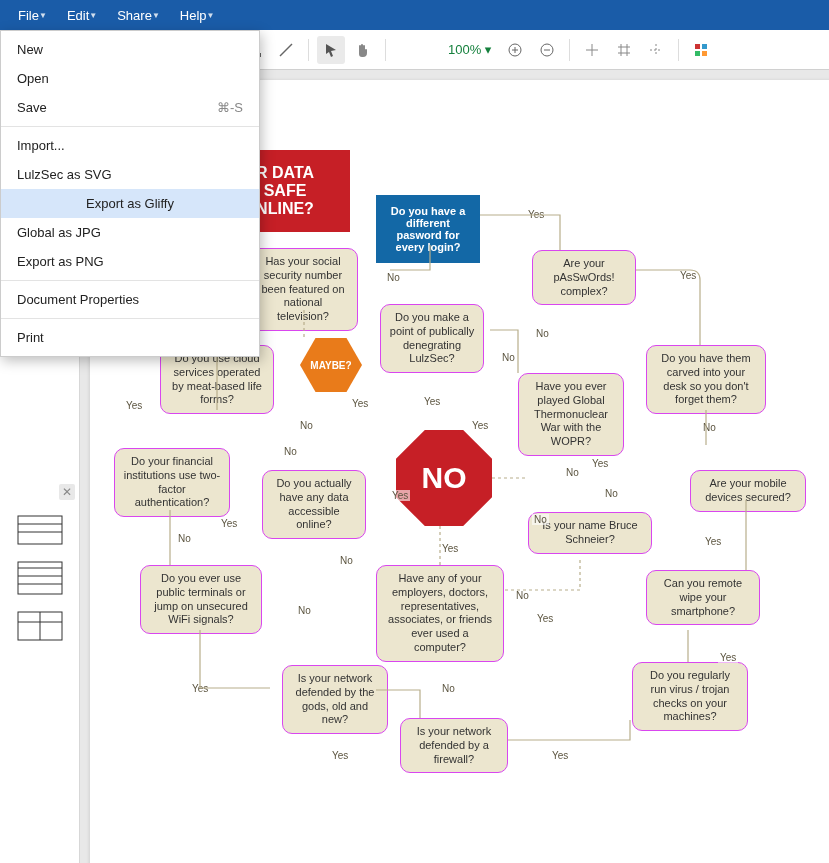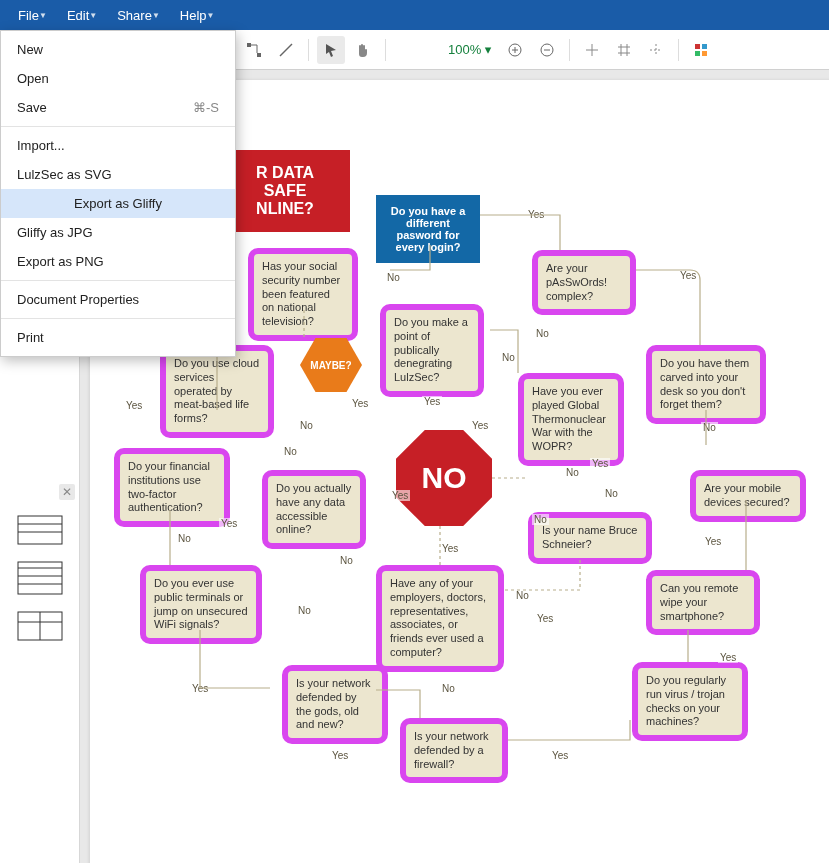--- a/index.html
+++ b/index.html
@@ -100,25 +100,25 @@
   margin: 10px;
   width: 760px;
   height: 830px;
   box-shadow: 0 1px 4px rgba(0,0,0,.15);
 }
 
 
 .node {
   position: absolute;
   background: #ece6cf;
-  border: 6px solid #d946ef;
+  border: 1px solid #d946ef;
   border-radius: 10px;
   font-size: 11px;
   color: #333;
-  text-align: left;
+  text-align: center;
   padding: 6px 8px;
   line-height: 1.25;
   display: flex;
   align-items: center;
   justify-content: center;
 }
 .title-box {
   position: absolute;
   background: #c61f26;
   color: #fff;
@@ -171,21 +171,21 @@
   position: absolute;
   stroke: #b8ae8b;
   stroke-width: 1.2;
   fill: none;
 }
 
 
 .dropdown {
   position: absolute;
   left: 0; top: 30px;
-  width: 236px;
+  width: 260px;
   background: #fff;
   border: 1px solid #ccc;
   box-shadow: 2px 4px 12px rgba(0,0,0,.25);
   padding: 4px 0;
   z-index: 100;
 }
 .dropdown .dd-item {
   padding: 7px 16px;
   font-size: 13px;
   color: #222;
@@ -420,21 +420,21 @@
   <div class="dd-item">
       <span>Import...</span>
     </div>
   <div class="dd-item">
       <span>LulzSec as SVG</span>
     </div>
   <div class="dd-item selected">
       <span>Export as Gliffy</span>
     </div>
   <div class="dd-item">
-      <span>Gliffy as JPG</span>
+      <span>Global as JPG</span>
     </div>
   <div class="dd-item">
       <span>Export as PNG</span>
     </div>
   <div class="dd-sep"></div>
   <div class="dd-item">
       <span>Document Properties</span>
     </div>
   <div class="dd-sep"></div>
   <div class="dd-item">

